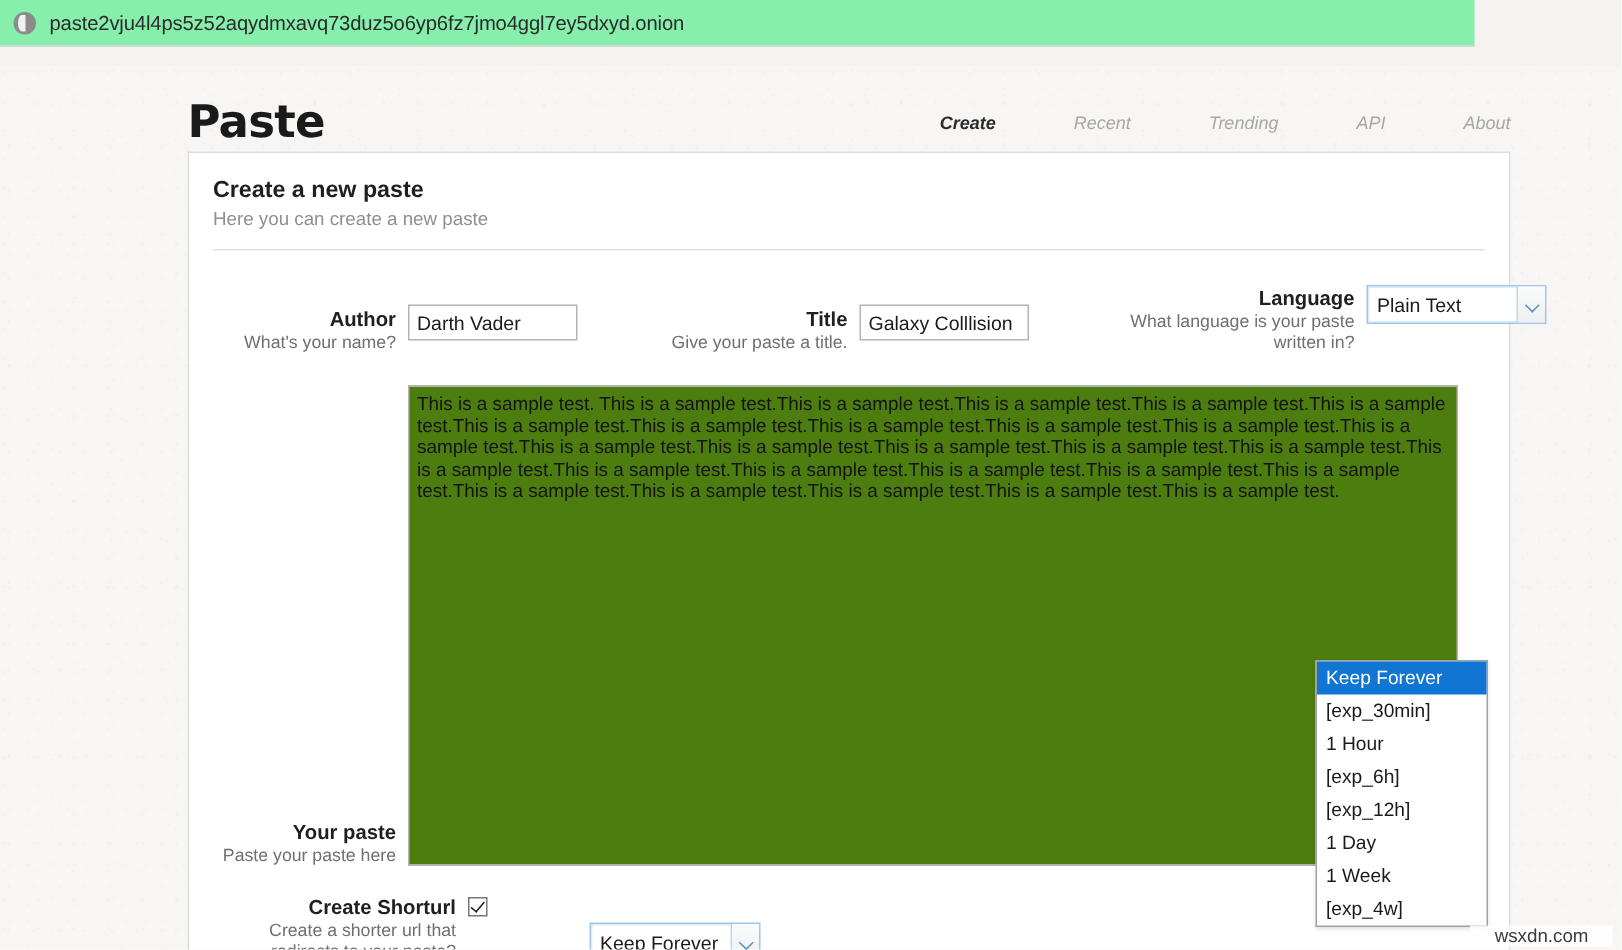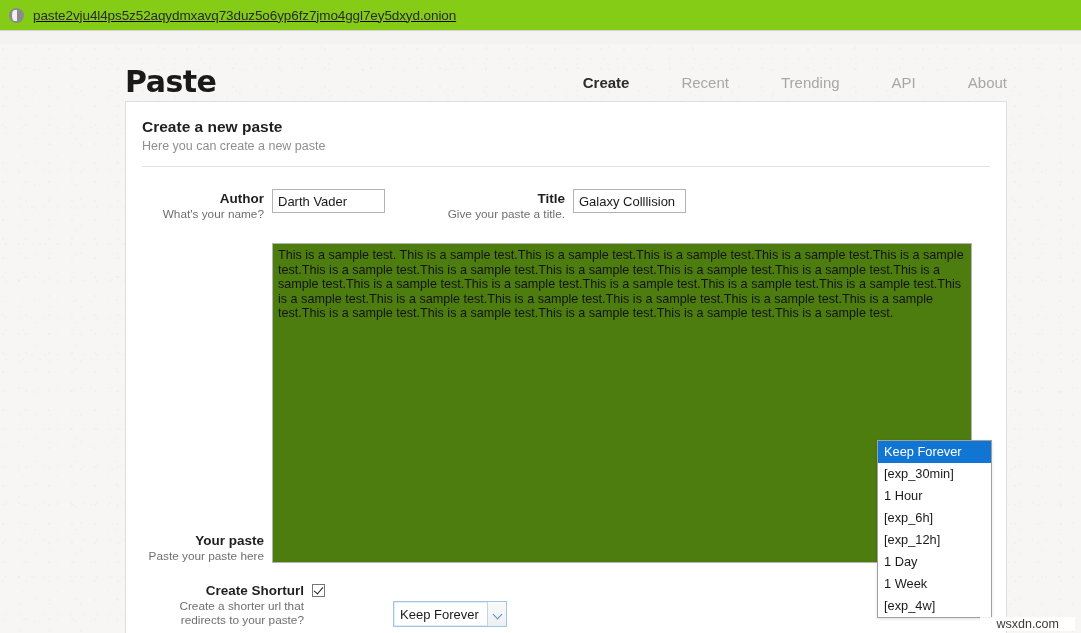--- a/index.html
+++ b/index.html
@@ -10,29 +10,28 @@
     font-family: "Liberation Sans", sans-serif;
   }
   body {
     background: #f4f3f1;
     position: relative;
   }
 
   
   #urlbar {
     height: 31px;
-    width: 1081px;
-    background: #84cc16;
+    width: 983px;
+    background: #86efac;
     border-bottom: 1px solid #d3d3d3;
     display: flex;
     align-items: center;
     padding-left: 9px;
     position: relative;
     z-index: 50;
-    text-decoration: underline;
   }
   #urlbar .siteicon {
     width: 15px; height: 15px;
     border-radius: 50%;
     background: #8b8b8b;
     position: relative;
     flex: 0 0 auto;
     margin-right: 9px;
     overflow: hidden;
   }
@@ -81,25 +80,26 @@
   #brand {
     font-family: "DejaVu Sans", sans-serif;
     font-weight: bold;
     font-size: 30px;
     color: #1a1a1a;
     letter-spacing: -0.5px;
     line-height: 1;
   }
   #nav { display: flex; align-items: center; }
   #nav .navitem {
-    font-size: 15px;
+    font-size: 12px;
     color: #a7a7a7;
     margin-left: 52px;
     cursor: pointer;
     white-space: nowrap;
+    font-style: italic;
   }
   #nav .navitem.active { color: #2b2b2b; font-weight: bold; }
 
   
   #panel {
     position: absolute;
     left: 125px; top: 57px;
     width: 882px;
     height: 544px;
     background: #ffffff;
@@ -316,20 +316,33 @@
       </div>
 
       <div class="field" style="margin-left:60px;">
         <div class="labelwrap" style="width:120px; margin-right:8px;">
           <span class="lbl">Title</span>
           <span class="hint">Give your paste a title.</span>
         </div>
         <input class="txt" style="width: 113px;" value="Galaxy Colllision">
       </div>
 
+      <div class="field" style="margin-left:52px;">
+        <div class="labelwrap" style="width:165px; margin-right:8px;">
+          <span class="lbl">Language</span>
+          <span class="hint">What language is your paste</span>
+          <span class="hint">written in?</span>
+        </div>
+        <div class="selectbox" style="width:120px; margin-top:1px;">
+          <div class="selval">Plain Text</div>
+          <div class="arrowbtn">
+              <span class="chev"></span>
+            </div>
+        </div>
+      </div>
     </div>
 
     <div class="row" style="margin-top:22px; padding-left:18px;">
       <div class="labelwrap" style="width:120px; margin-right:8px;">
         <span class="lbl">Your paste</span>
         <span class="hint">Paste your paste here</span>
       </div>
       <div id="pastearea">This is a sample test. This is a sample test.This is a sample test.This is a sample test.This is a sample test.This is a sample test.This is a sample test.This is a sample test.This is a sample test.This is a sample test.This is a sample test.This is a sample test.This is a sample test.This is a sample test.This is a sample test.This is a sample test.This is a sample test.This is a sample test.This is a sample test.This is a sample test.This is a sample test.This is a sample test.This is a sample test.This is a sample test.This is a sample test.This is a sample test.This is a sample test.This is a sample test.</div>
     </div>
 

